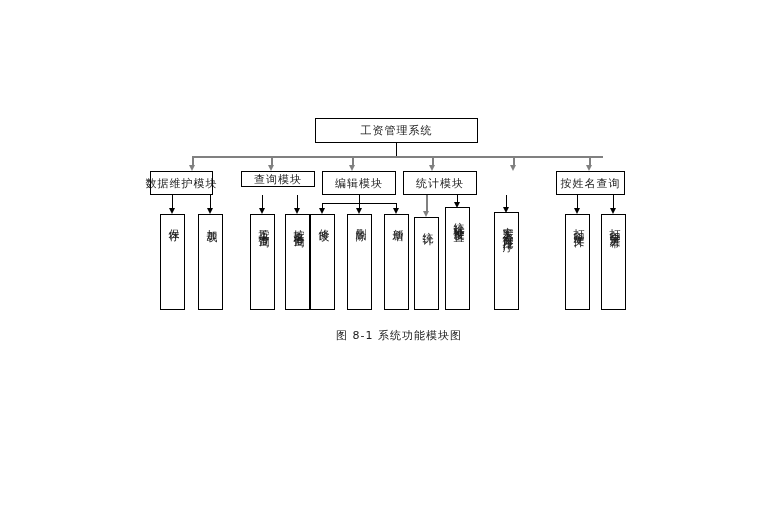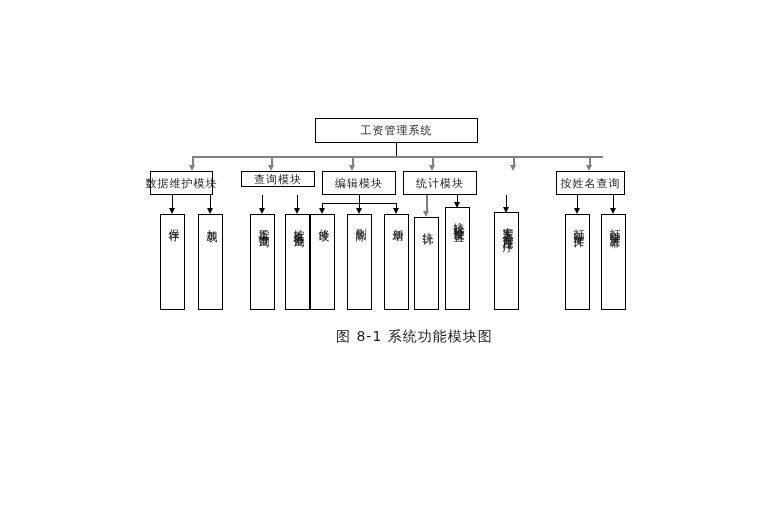--- a/index.html
+++ b/index.html
@@ -80,21 +80,21 @@
     width: 0;
     height: 0;
     border-left: 3.5px solid transparent;
     border-right: 3.5px solid transparent;
     border-top: 6px solid #000000;
   }
   .arrow.gray { border-top-color: #808080; }
 
   .caption {
     position: absolute;
-    font-size: 14px;
+    font-size: 11px;
     letter-spacing: 1px;
     white-space: nowrap;
     color: #1a1a1a;
   }
 </style>
 </head>
 <body>
 
 <div id="diagram">
 

